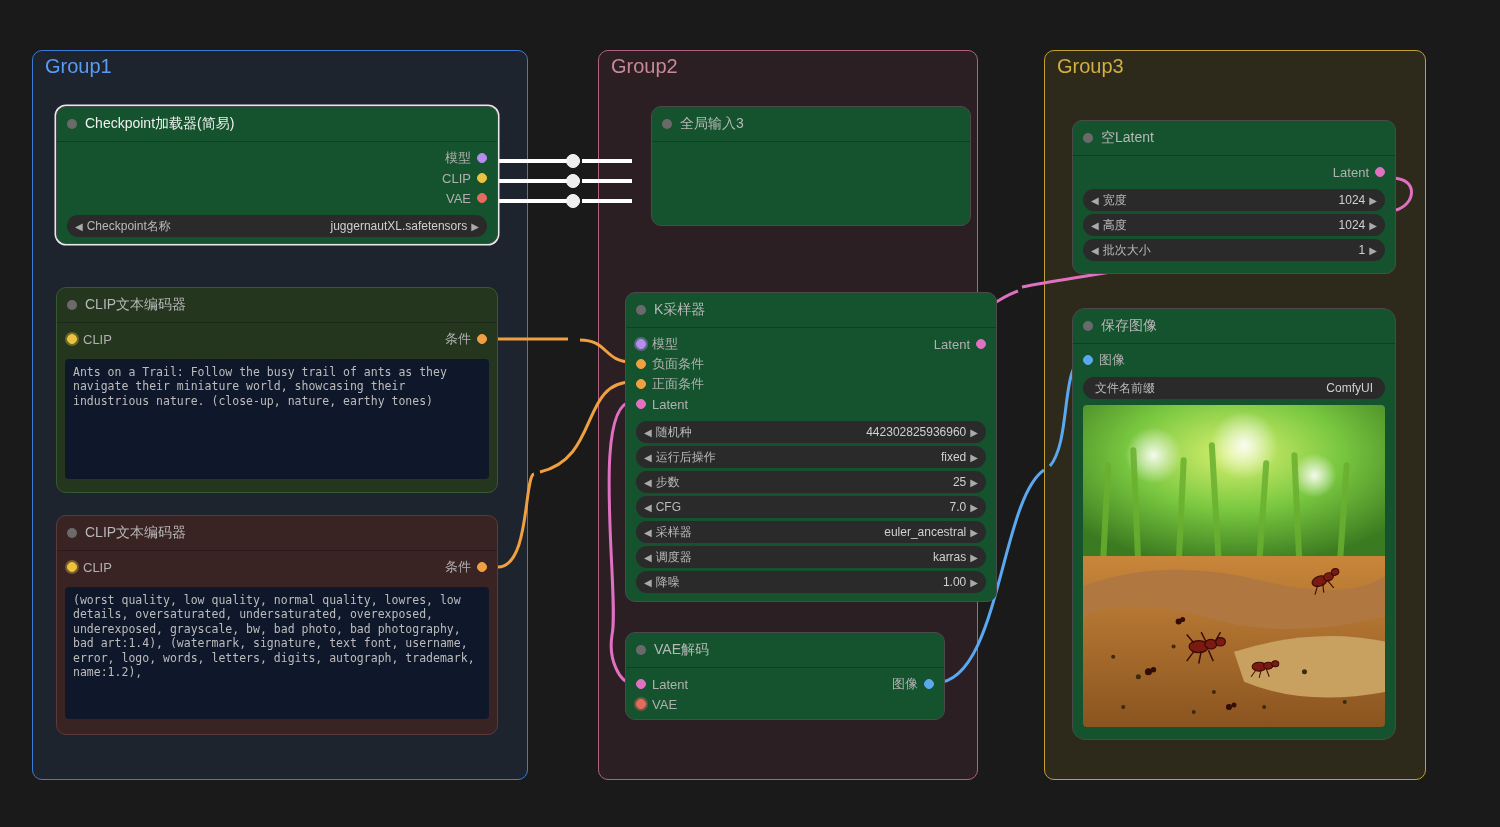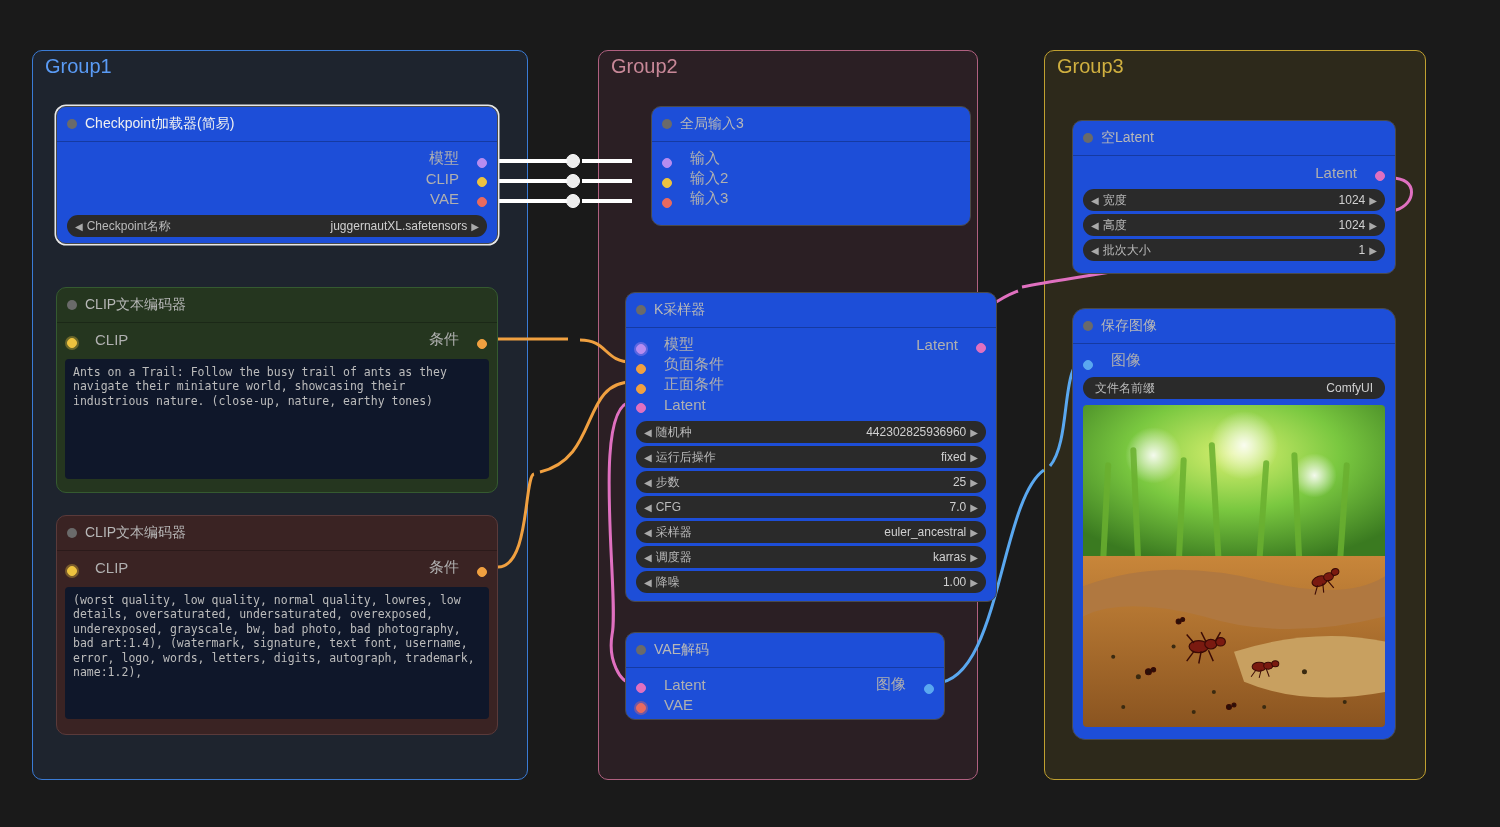--- a/index.html
+++ b/index.html
@@ -29,21 +29,21 @@
   }
   .g-blue { border-color: #3a7bd5; background: rgba(40, 60, 90, 0.32); }
   .g-blue .group-title { color: #5a9bf5; }
   .g-pink { border-color: #b06080; background: rgba(80, 45, 60, 0.32); }
   .g-pink .group-title { color: #c88898; }
   .g-yellow { border-color: #c0a030; background: rgba(90, 75, 30, 0.30); }
   .g-yellow .group-title { color: #d0b040; }
 
   .node {
     position: absolute;
-    background: #1d4ed8;
+    background: #14532d;
     border: 1px solid #4a4a4a;
     border-radius: 10px;
     z-index: 2;
   }
   .node.sel { box-shadow: 0 0 0 1.5px #e8e8e8; }
   .node-header {
     display: flex; align-items: center;
     padding: 8px 10px;
     border-bottom: 1px solid rgba(0,0,0,0.25);
     border-radius: 10px 10px 0 0;
@@ -56,21 +56,21 @@
   .node.sel .node-title { color: #f0f0f0; }
 
   .slots { position: relative; padding: 6px 0 4px; }
   .slot-row {
     display: flex;
     justify-content: space-between;
     align-items: center;
     height: 20px;
     padding: 0 10px;
   }
-  .slot { display: flex; align-items: flex-end; gap: 18px; font-size: 15px; }
+  .slot { display: flex; align-items: center; gap: 6px; font-size: 13px; }
   .slot.right { margin-left: auto; }
   .port {
     width: 10px; height: 10px; border-radius: 50%;
     border: 1.5px solid;
     background: transparent;
     position: relative;
   }
   .port.fill { background: currentColor; }
   .port::after { content: ""; }
 
@@ -250,40 +250,20 @@
           </div>
       </div>
     </div>
     <div class="textarea" style="min-height:132px;">(worst quality, low quality, normal quality, lowres, low details, oversaturated, undersaturated, overexposed, underexposed, grayscale, bw, bad photo, bad photography, bad art:1.4), (watermark, signature, text font, username, error, logo, words, letters, digits, autograph, trademark, name:1.2),</div>
   </div>
 
   <div class="node" style="left:651px; top:106px; width:320px; height:120px;">
     <div class="node-header">
       <div class="dot"></div>
       <div class="node-title">全局输入3</div>
-    </div>
-    <div class="slots">
-      <div class="slot-row">
-          <div class="slot">
-            <div class="port c-purple fill"></div>
-            <span class="label">输入</span>
-          </div>
-        </div>
-      <div class="slot-row">
-          <div class="slot">
-            <div class="port c-yellow fill"></div>
-            <span class="label">输入2</span>
-          </div>
-        </div>
-      <div class="slot-row">
-          <div class="slot">
-            <div class="port c-red fill"></div>
-            <span class="label">输入3</span>
-          </div>
-        </div>
     </div>
   </div>
 
   <div class="node" style="left:625px; top:292px; width:372px; height:310px;">
     <div class="node-header">
       <div class="dot"></div>
       <div class="node-title">K采样器</div>
     </div>
     <div class="slots">
       <div class="slot-row">

